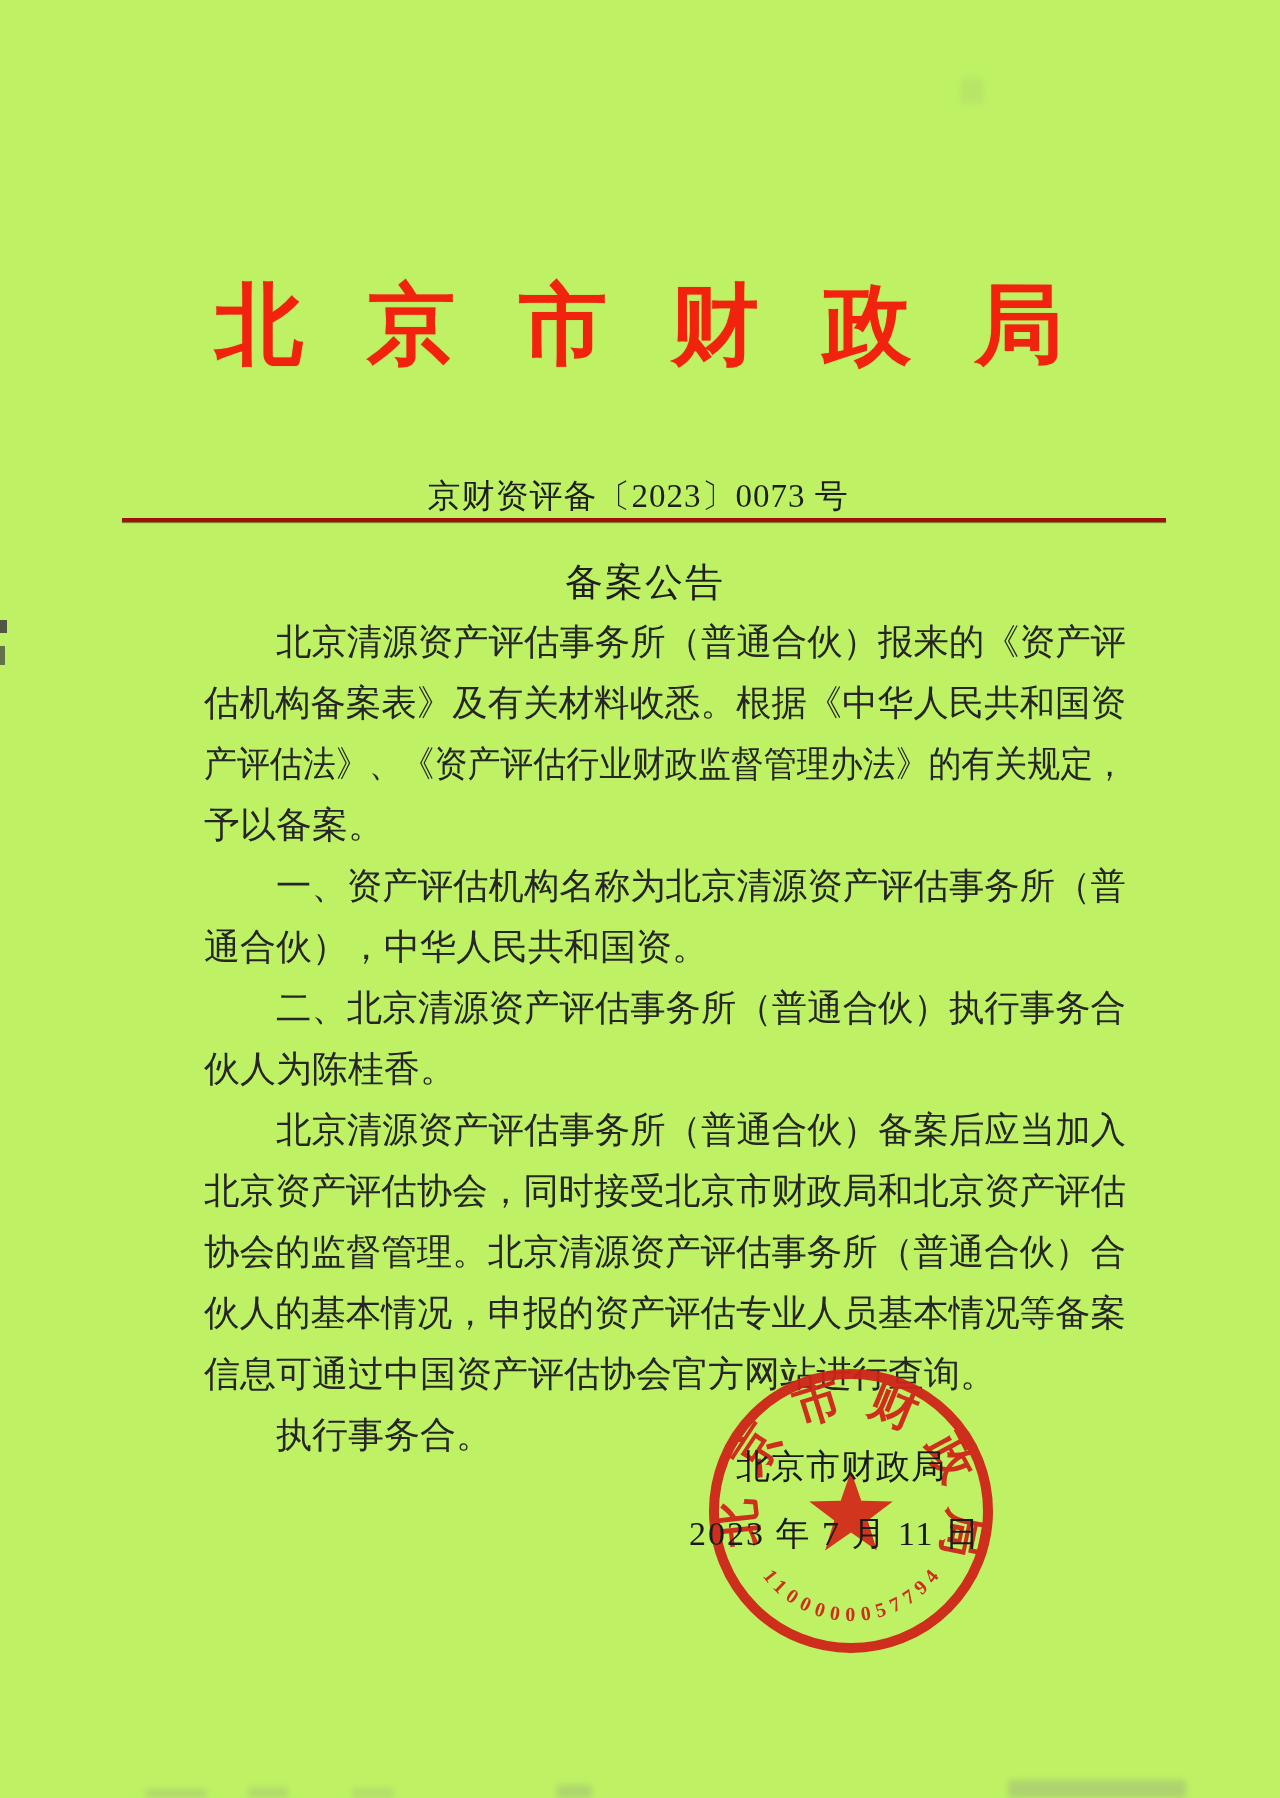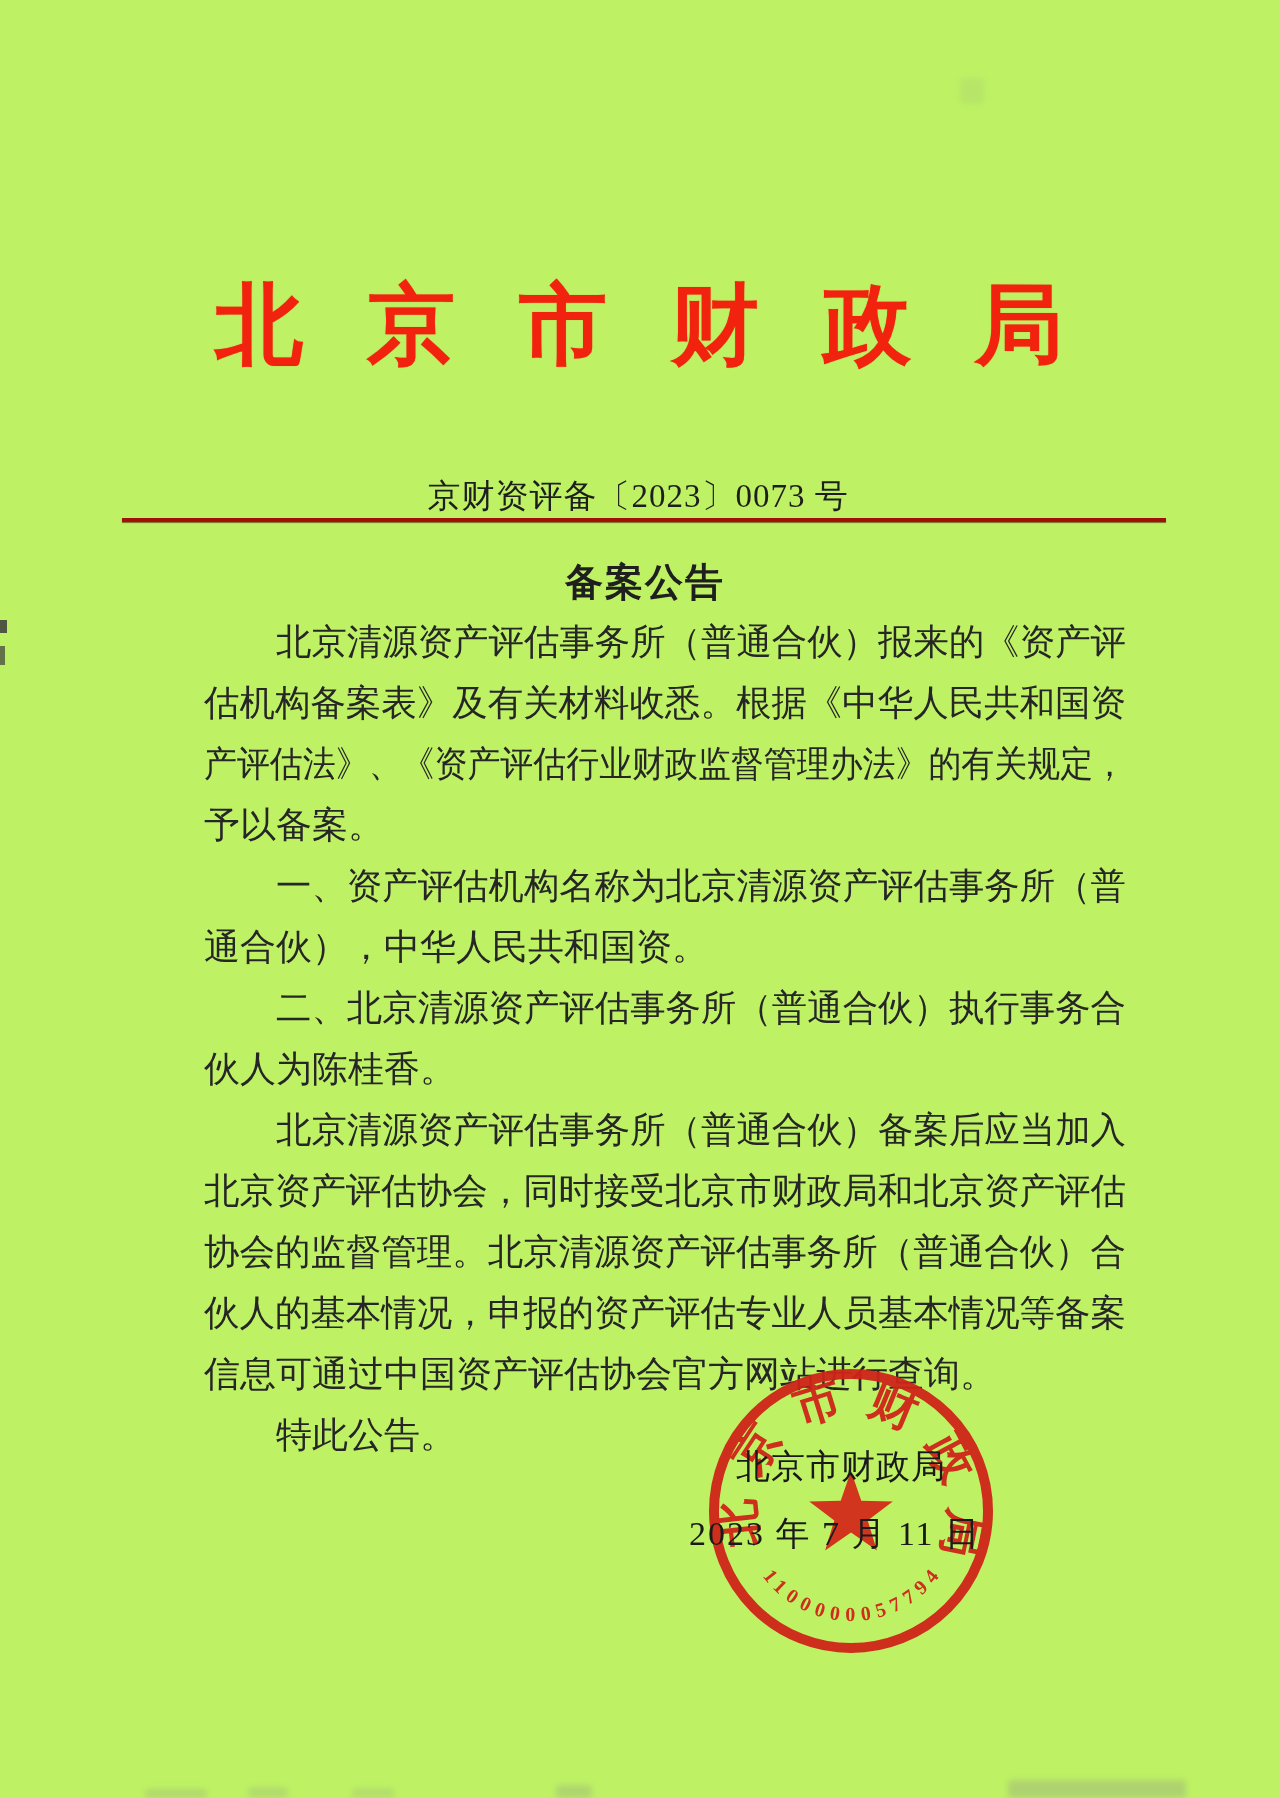--- a/index.html
+++ b/index.html
@@ -29,21 +29,21 @@
   .red-line{
     position:absolute;top:518px;left:122px;
     width:1044px;height:4px;
     background:#a01208;
     box-shadow:0 1px 1px rgba(70,5,0,.55);
   }
   
   .notice-heading{
     position:absolute;top:560px;left:645px;
     transform:translateX(-50%);
-    font-size:38px;font-weight:700;line-height:44px;
+    font-size:38px;font-weight:400;line-height:44px;
     color:#1f1f1f;white-space:nowrap;letter-spacing:2px;
   }
   .body-block{
     position:absolute;top:612px;left:204px;width:922px;
     color:#262626;
   }
   .bline{
     height:61px;line-height:61px;font-size:36px;
     white-space:nowrap;width:max-content;
     transform-origin:left center;
@@ -100,21 +100,21 @@
     <div class="bline">予以备案。</div>
     <div class="bline indent fill" style="transform: scaleX(0.983796);">一、资产评估机构名称为北京清源资产评估事务所（普</div>
     <div class="bline">通合伙），中华人民共和国资。</div>
     <div class="bline indent fill" style="transform: scaleX(0.983796);">二、北京清源资产评估事务所（普通合伙）执行事务合</div>
     <div class="bline">伙人为陈桂香。</div>
     <div class="bline indent fill" style="transform: scaleX(0.983796);">北京清源资产评估事务所（普通合伙）备案后应当加入</div>
     <div class="bline fill" style="transform: scaleX(0.985043);">北京资产评估协会，同时接受北京市财政局和北京资产评估</div>
     <div class="bline fill" style="transform: scaleX(0.985043);">协会的监督管理。北京清源资产评估事务所（普通合伙）合</div>
     <div class="bline fill" style="transform: scaleX(0.985043);">伙人的基本情况，申报的资产评估专业人员基本情况等备案</div>
     <div class="bline">信息可通过中国资产评估协会官方网站进行查询。</div>
-    <div class="bline indent">特此公告。</div>
+    <div class="bline indent">执行事务合。</div>
   </div>
 
   <svg class="seal" viewBox="0 0 330 330" xmlns="http://www.w3.org/2000/svg">
     <defs>
       <path id="sealTopArc" d="M 68.9 194.5 A 98 98 0 1 1 245.9 210" fill="none"></path>
       <path id="sealBottomArc" d="M 65.7 216 A 110 110 0 0 0 256.3 216" fill="none"></path>
     </defs>
     <circle cx="161" cy="161" r="137" fill="none" stroke="#cf2318" stroke-width="10"></circle>
     <polygon fill="#d42a1a" points="161,121 150.7,150.8 119.2,151.4 144.3,170.4 135.1,200.6 161,182.6 186.9,200.6 177.7,170.4 202.8,151.4 171.3,150.8"></polygon>
     <text font-size="47" font-weight="bold" fill="#cf2318">

